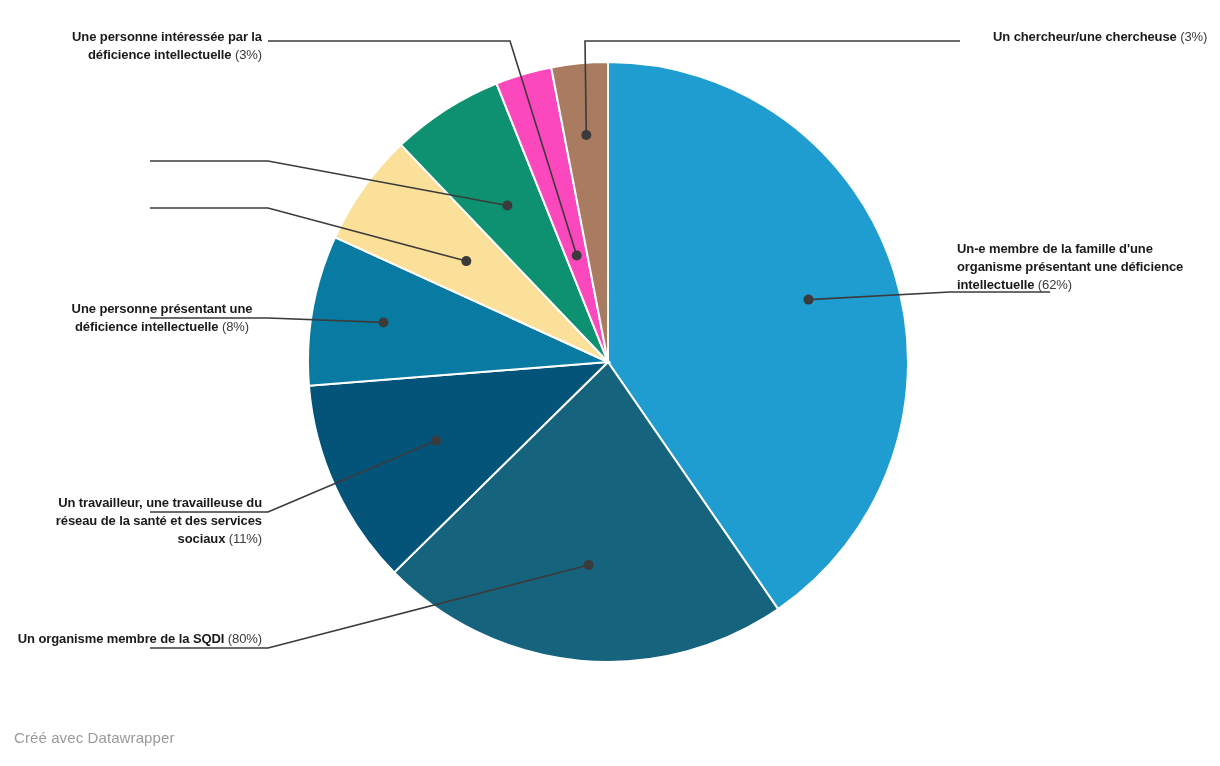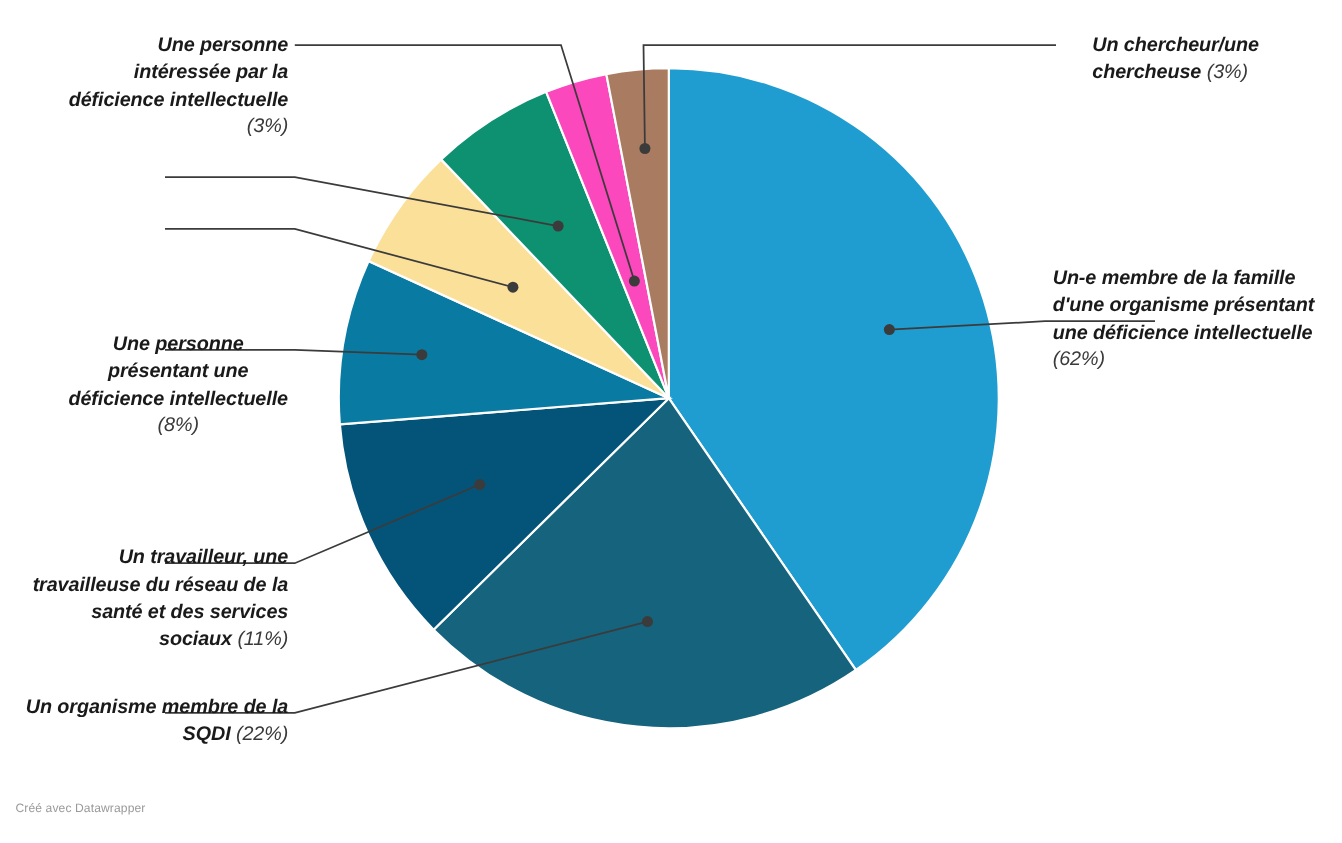--- a/index.html
+++ b/index.html
@@ -23,39 +23,38 @@
   }
   #pie-svg {
     position: absolute;
     left: 0;
     top: 0;
     width: 1220px;
     height: 766px;
   }
   .slice-label {
     position: absolute;
-    font-size: 18px;
+    font-size: 13px;
     line-height: 1.38;
     font-weight: 700;
     color: #1a1a1a;
     letter-spacing: -0.1px;
     white-space: normal;
-    font-style: italic;
   }
   .slice-label .pct {
     font-weight: 400;
     color: #3a3a3a;
   }
   .label-right { text-align: left; }
   .label-left  { text-align: right; }
   #footer-credit {
     position: absolute;
     left: 14px;
     top: 729px;
-    font-size: 11px;
+    font-size: 15px;
     font-weight: 400;
     color: #9a9a9a;
     letter-spacing: 0.1px;
   }
 </style>
 </head>
 <body>
 
 <div id="chart-root">
 
@@ -88,21 +87,21 @@
         <polyline points="586.3,135.0 585,41 960,41" fill="none" stroke="#3b3b3b" stroke-width="1.6"></polyline>
         <circle cx="586.3" cy="135.0" r="5" fill="#3b3b3b"></circle>
       </g>
   </svg>
 
   <div class="slice-label label-right" style="left:957px; top:240px; width:240px;">
     <span>Un-e membre de la famille d'une organisme présentant une déficience intellectuelle</span><span class="pct"> (62%)</span>
   </div>
 
   <div class="slice-label label-left" style="left:12px; top:630px; width:250px;">
-    <span>Un organisme membre de la SQDI</span><span class="pct"> (22%)</span>
+    <span>Un organisme membre de la SQDI</span><span class="pct"> (80%)</span>
   </div>
 
   <div class="slice-label label-left" style="left:22px; top:494px; width:240px;">
     <span>Un travailleur, une travailleuse du réseau de la santé et des services sociaux</span><span class="pct"> (11%)</span>
   </div>
 
   <div class="slice-label label-left" style="left:62px; top:300px; width:200px;text-align:center;">
     <span>Une personne présentant une déficience intellectuelle</span><span class="pct"> (8%)</span>
   </div>
 

